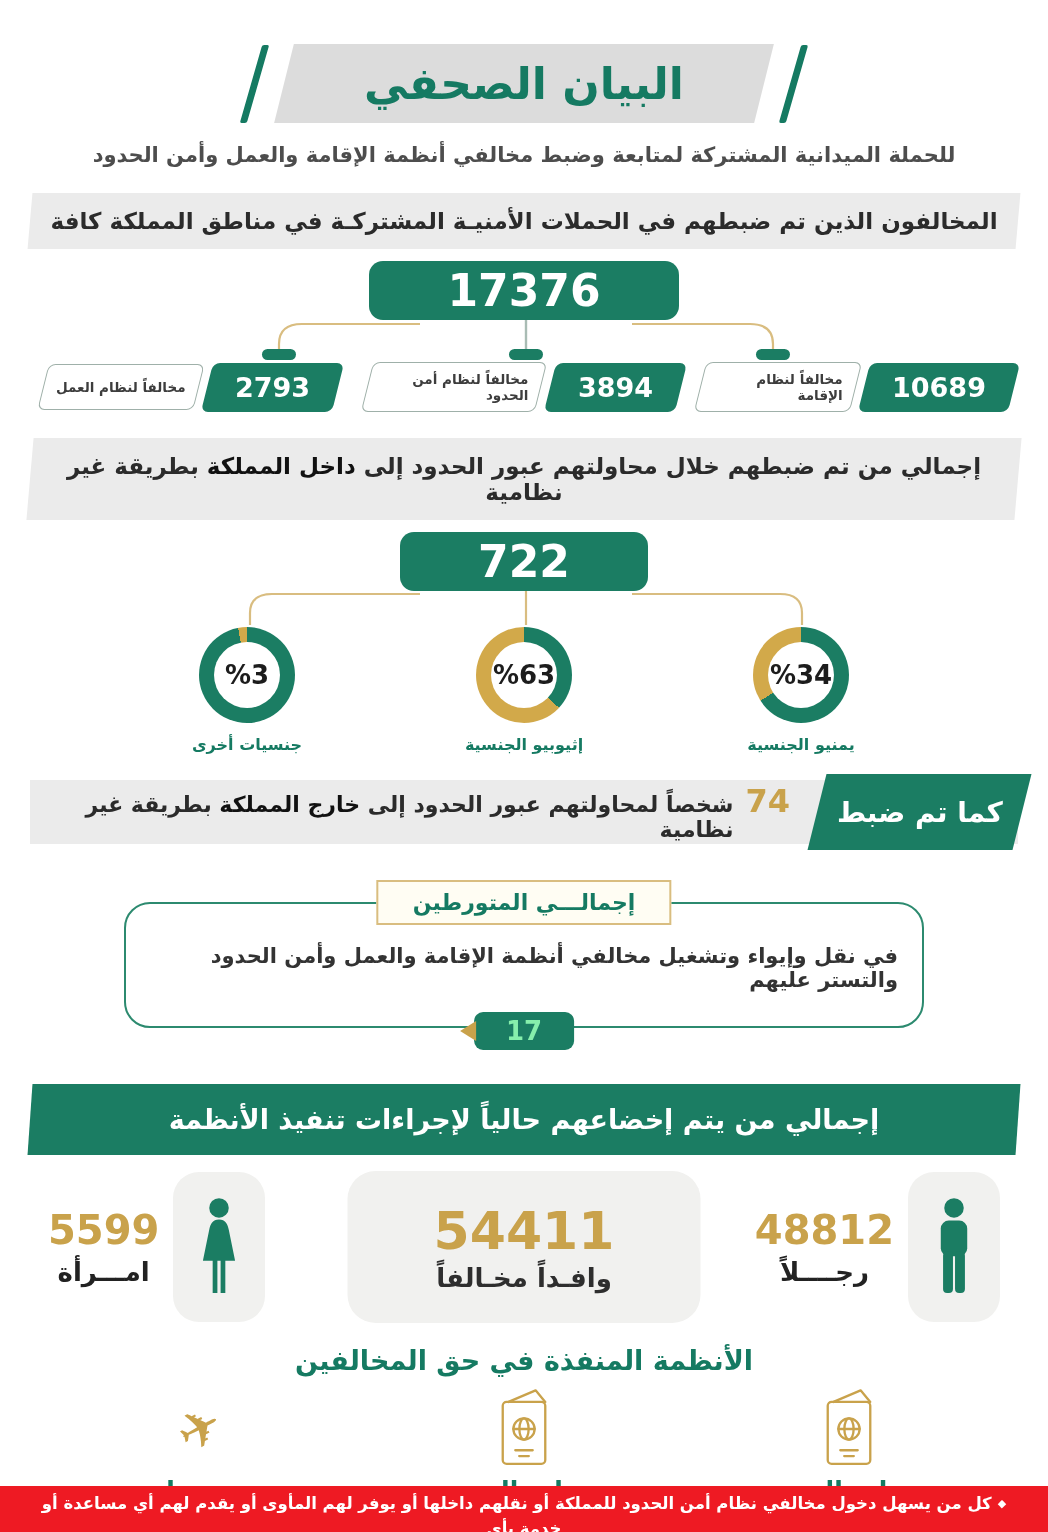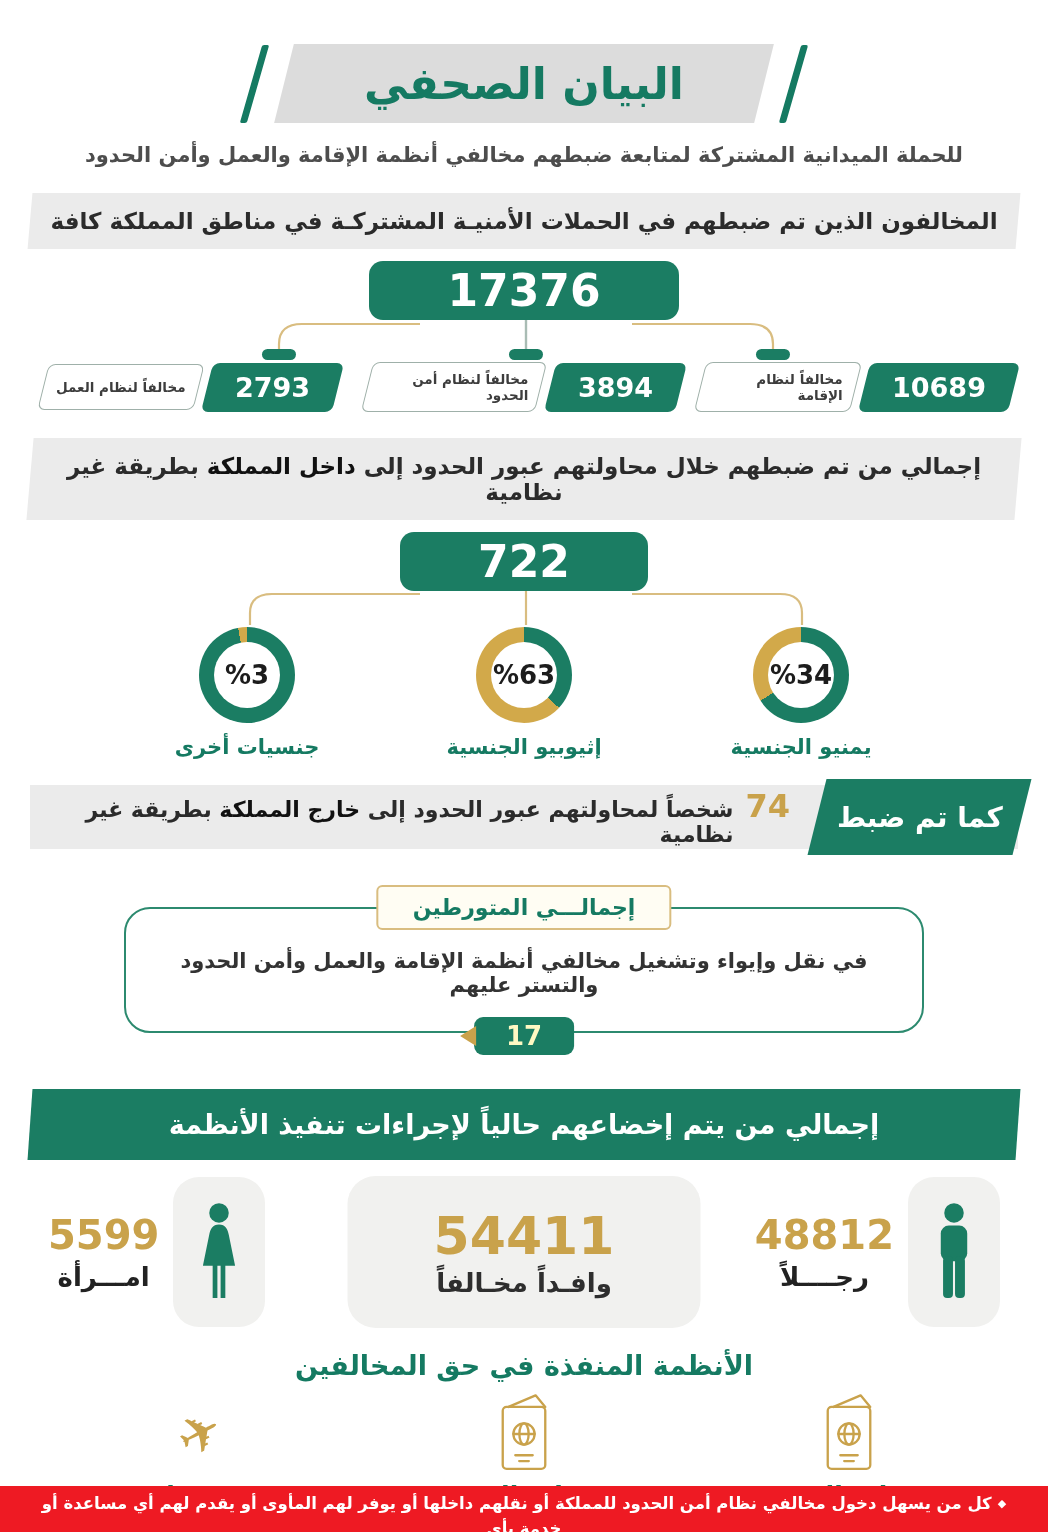--- a/index.html
+++ b/index.html
@@ -48,35 +48,35 @@
   .bd-num .unskew{display:block;transform:skewX(14deg);}
   .bd-label{border:1.5px solid #9fb0a9;border-radius:7px;padding:8px 12px;font-size:13.5px;color:#3d3d3d;transform:skewX(-14deg);background:#fff;min-height:46px;display:flex;align-items:center;}
   .bd-label .unskew{display:block;transform:skewX(14deg);}
 
   
   .donut-row{display:flex;justify-content:center;gap:82px;margin-top:0;}
   .donut-col{width:195px;display:flex;flex-direction:column;align-items:center;}
   .donut{position:relative;width:96px;height:96px;}
   .donut .ring{position:absolute;inset:0;border-radius:50%;background:conic-gradient(var(--gold-donut) 0 var(--p),var(--green) var(--p) 100%);transform:scaleX(-1);}
   .donut .hole{position:absolute;inset:15px;background:#fff;border-radius:50%;display:flex;align-items:center;justify-content:center;font-size:26px;color:#1c1c1c;}
-  .donut-label{margin-top:12px;color:var(--green-dark);font-size:21px;}
+  .donut-label{margin-top:12px;color:var(--green-dark);font-size:16px;}
 
   
   .capture{position:relative;margin:26px 30px 0;height:64px;background:var(--gray-bar);display:flex;align-items:center;}
   .capture-badge{position:absolute;left:auto;right:-4px;top:-6px;bottom:-6px;width:205px;background:var(--green);transform:skewX(-14deg);display:flex;align-items:center;justify-content:center;}
   .capture-badge .unskew{transform:skewX(14deg);color:#fff;font-size:28px;}
   .capture-text{display:flex;align-items:baseline;gap:12px;margin-right:228px;font-size:22px;color:var(--ink);}
   .capture-text .num{color:var(--gold);font-size:32px;}
   .capture-text .b{color:#111;}
 
   
   .involved{position:relative;margin:58px 124px 0;border:2px solid #2c8a6f;border-radius:26px;padding:40px 24px 34px;}
-  .involved-tab{position:absolute;top:-24px;right:50%;transform:translateX(50%);background:#fffdf3;border:2px solid var(--gold-line);border-radius:6px;padding:8px 34px;color:var(--green-dark);font-size:22px;white-space:nowrap;}
-  .involved-body{text-align:center;color:#333;font-size:21px;}
-  .involved-count{position:absolute;bottom:-24px;right:50%;transform:translateX(50%);background:var(--green);color:#fef9c3;font-size:26px;padding:4px 32px;border-radius:9px;}
+  .involved-tab{position:absolute;top:-24px;right:50%;transform:translateX(50%);background:#fffdf3;border:2px solid var(--gold-line);border-radius:0;padding:8px 34px;color:var(--green-dark);font-size:22px;white-space:nowrap;}
+  .involved-body{color:#333;font-size:21px;}
+  .involved-count{position:absolute;bottom:-24px;right:50%;transform:translateX(50%);background:var(--green);color:#86efac;font-size:26px;padding:4px 32px;border-radius:9px;}
   .involved-count::after{content:"";position:absolute;top:50%;left:-24px;transform:translateY(-50%);border:10px solid transparent;border-right:16px solid var(--gold);}
 
   
   .stats{position:relative;margin:16px 48px 0;height:152px;display:flex;justify-content:space-between;align-items:center;}
   .stat-side{display:flex;align-items:center;gap:14px;}
   .icon-card{width:92px;height:150px;background:var(--gray-soft);border-radius:26px;display:flex;align-items:center;justify-content:center;}
   .stat-txt{text-align:center;}
   .stat-txt .v{color:var(--gold);font-size:40px;text-align:center;}
   .stat-txt .l{color:#222;font-size:26px;margin-top:4px;}
   .stat-center{position:absolute;right:50%;top:0;transform:translateX(50%);width:353px;height:152px;background:var(--gray-soft);border-radius:28px;display:flex;flex-direction:column;align-items:center;justify-content:center;}
@@ -104,21 +104,21 @@
 
 <div class="page">
 
   <div class="title-row">
     <div class="slash"></div>
     <div class="title-box">
       <span class="unskew">البيان الصحفي</span>
     </div>
     <div class="slash"></div>
   </div>
-  <div class="subtitle1">للحملة الميدانية المشتركة لمتابعة ضبطهم مخالفي أنظمة الإقامة والعمل وأمن الحدود</div>
+  <div class="subtitle1">للحملة الميدانية المشتركة لمتابعة وضبط مخالفي أنظمة الإقامة والعمل وأمن الحدود</div>
 
   <div class="bar">
     <span>المخالفون الذين تم ضبطهم في الحملات الأمنيـة المشتركـة في مناطق المملكة كافة</span>
   </div>
   <div class="big-num">17376</div>
 
   <svg class="connector" width="988" height="40" viewBox="0 0 988 40">
     <path d="M600,4 H718 Q741,4 741,24 V30" stroke="#d9bd80" stroke-width="2.2" fill="none"></path>
     <path d="M388,4 H270 Q247,4 247,24 V30" stroke="#d9bd80" stroke-width="2.2" fill="none"></path>
     <path d="M494,0 V30" stroke="#a9bcb4" stroke-width="2.4" fill="none"></path>

